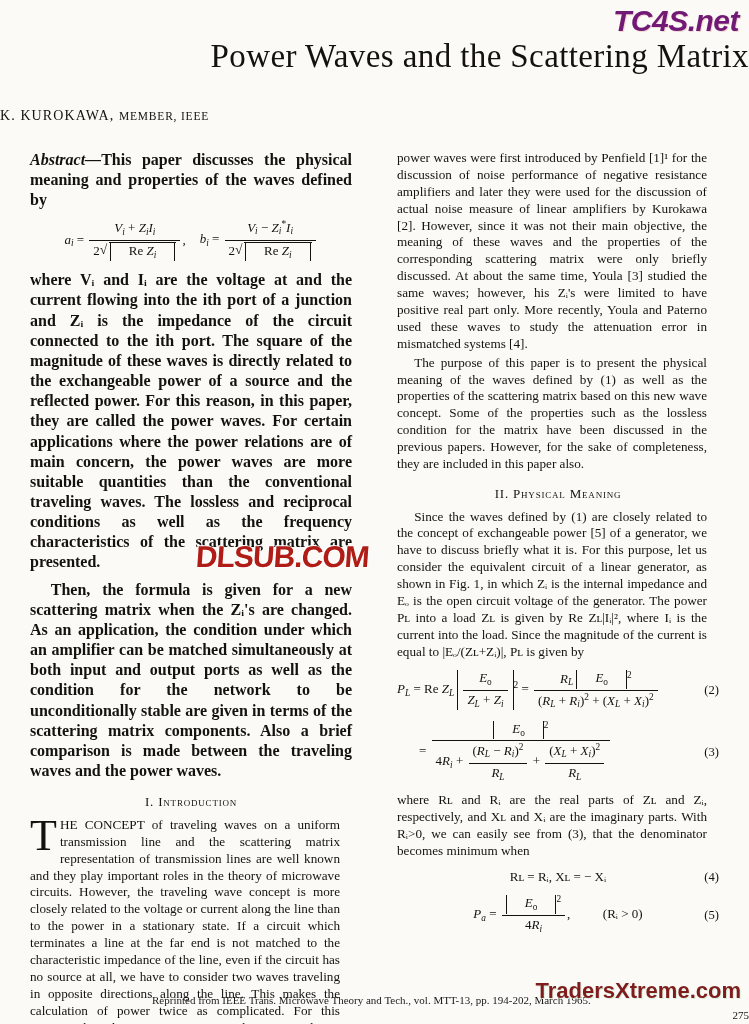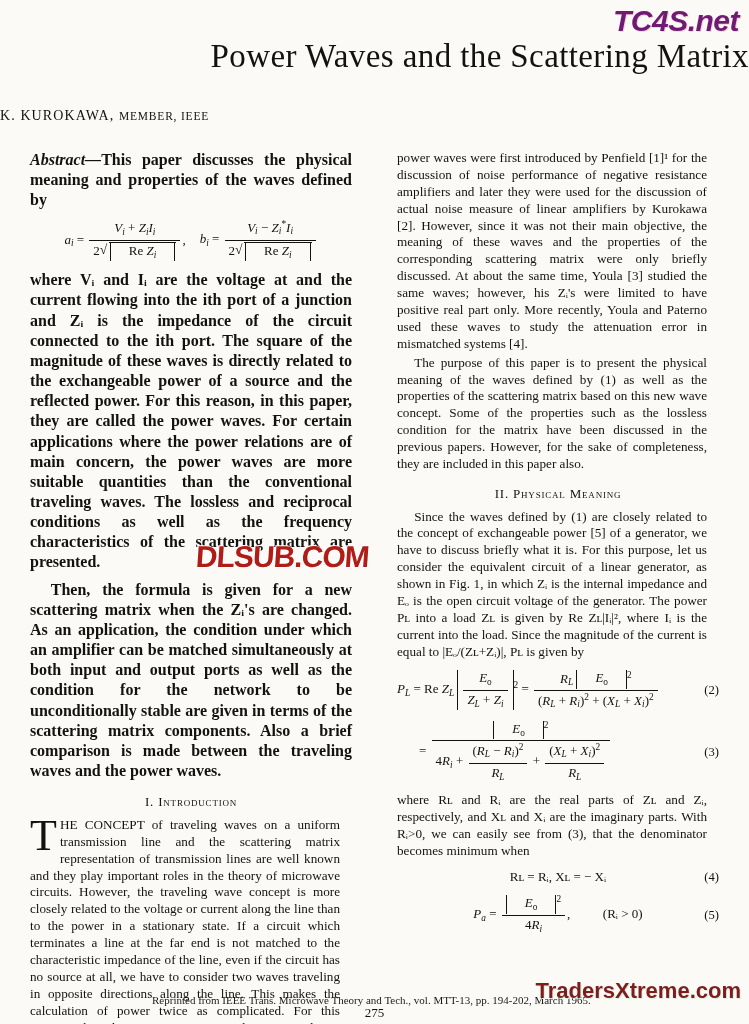--- a/index.html
+++ b/index.html
@@ -192,22 +192,22 @@
     left: 152px;
     font-family: Liberation Serif, serif;
     font-size: 11px;
     color: #1a1a1a;
   }
   .pagenum {
     position: absolute;
     bottom: 3px;
     left: 0;
     width: 749px;
-    text-align: center;
-    font-size: 13px;
+    text-align: right;
+    font-size: 11px;
   }
   .footnote-block { position: absolute; bottom: 44px; left: 0; width: 322px; font-weight: bold; }
 </style>
 </head>
 <body>
 
 <div class="page">
 
   <div class="wm-tc4s">TC4S.net</div>
 

